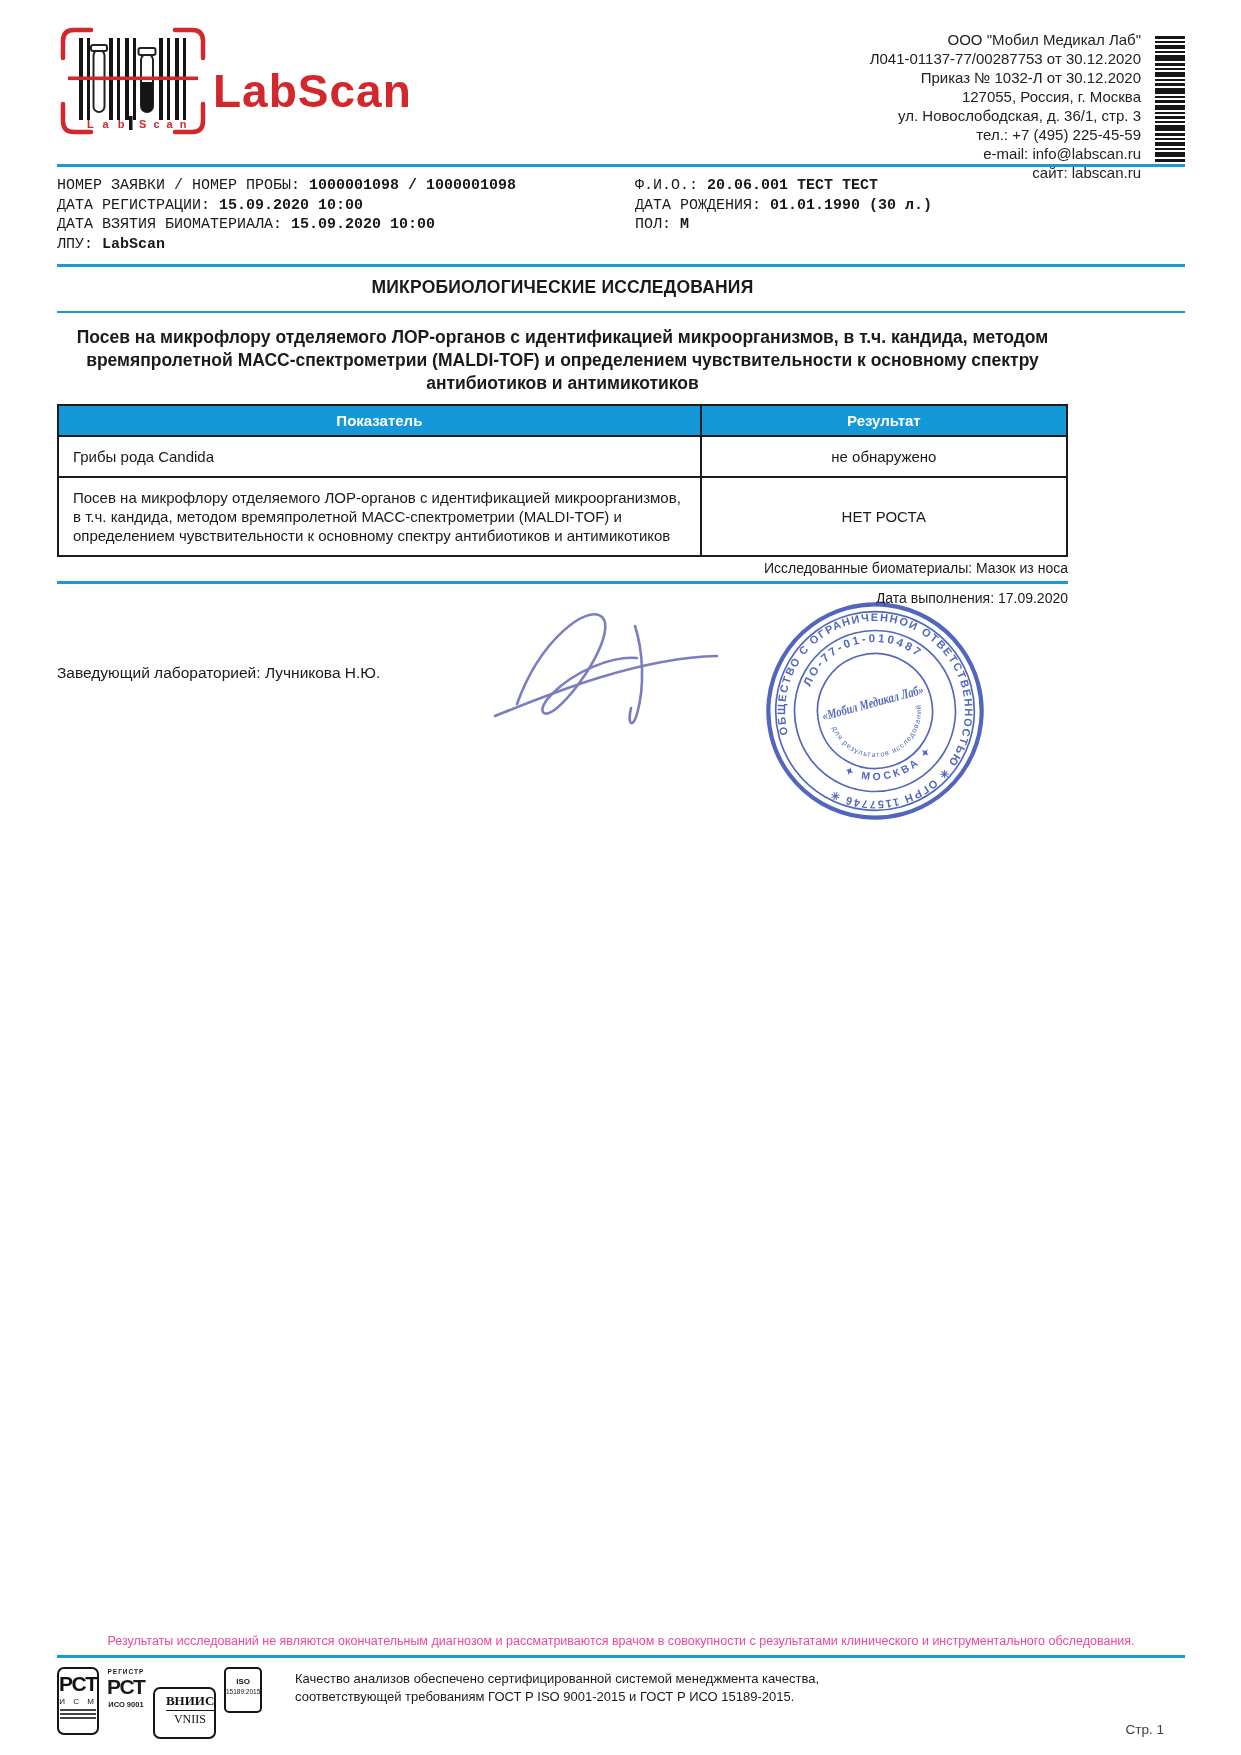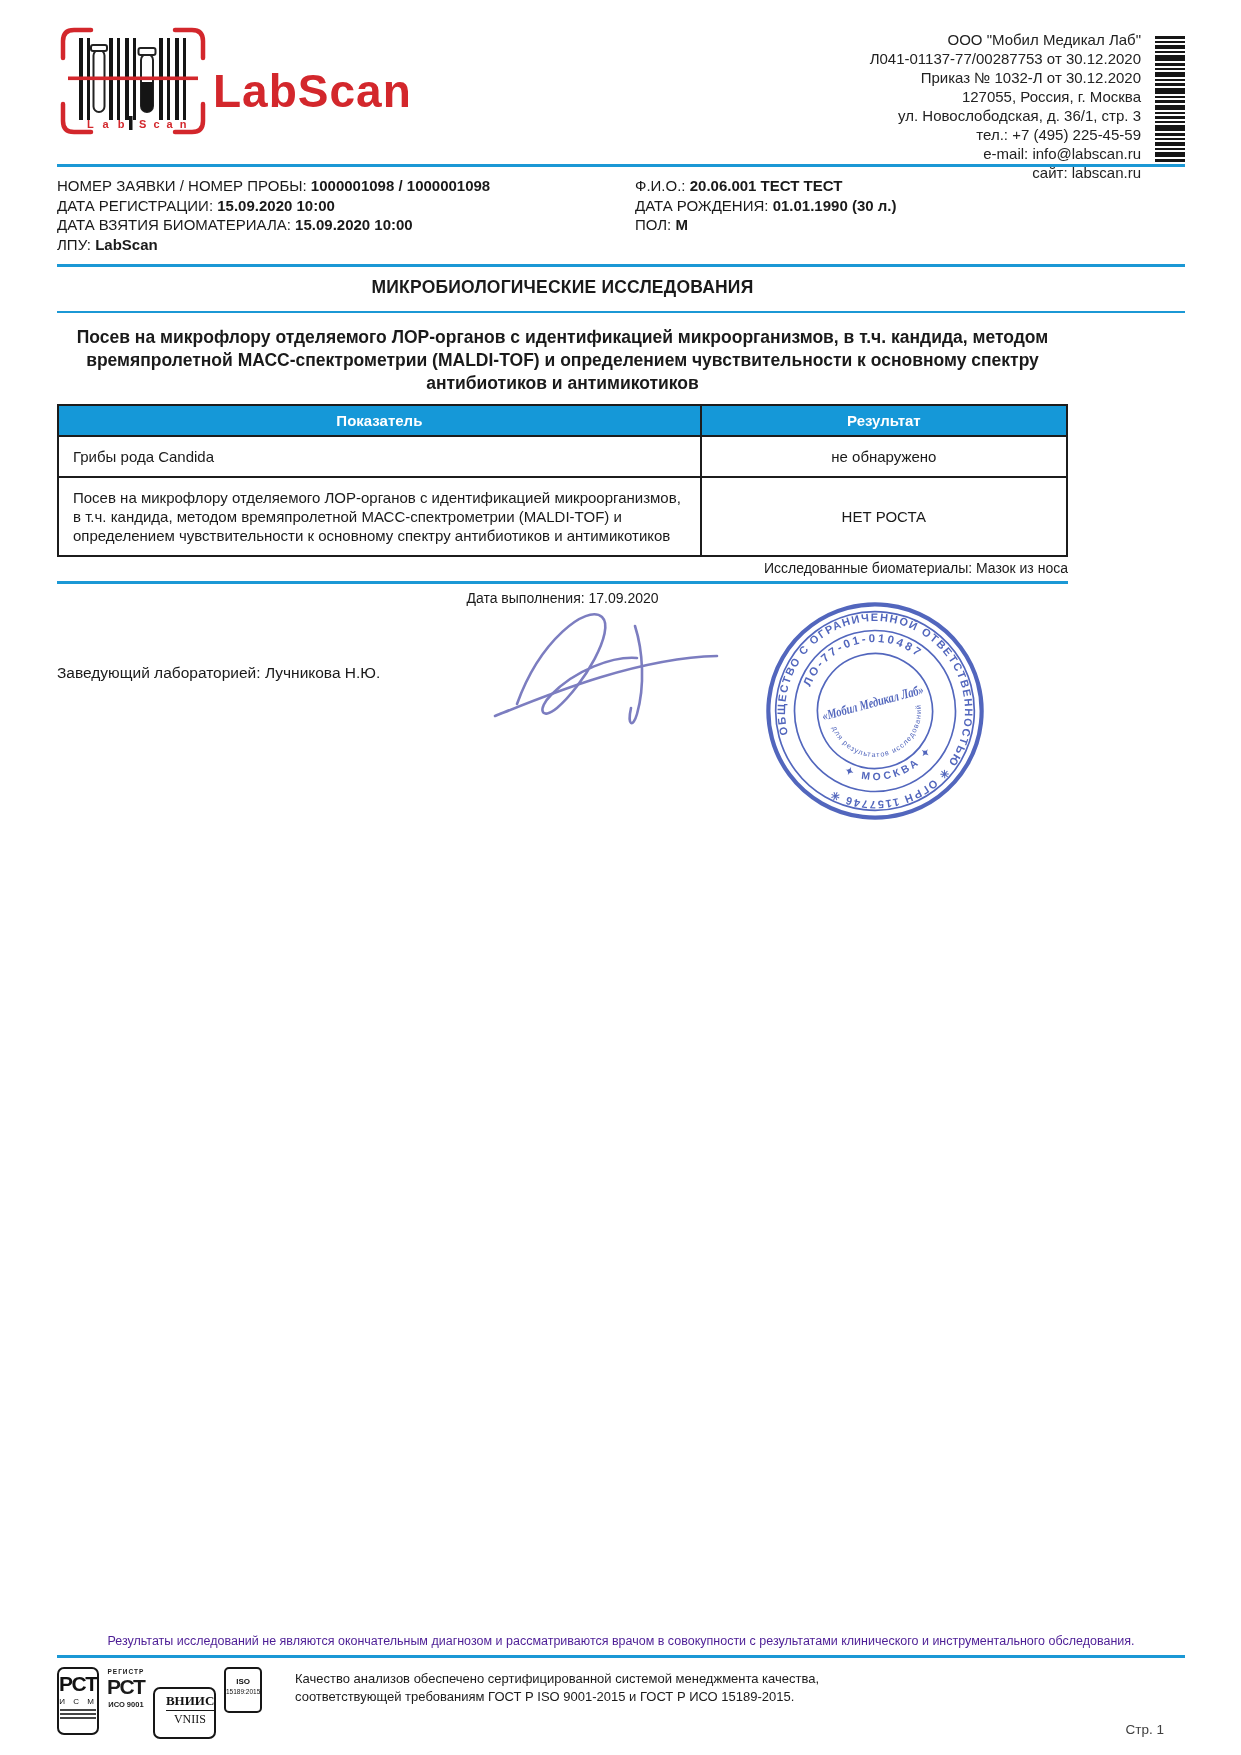--- a/index.html
+++ b/index.html
@@ -18,21 +18,21 @@
   .company { flex:1; text-align:right; font-size:15px; line-height:19px; color:#222; padding-top:6px; }
   .barcode-v { margin-left:14px; margin-top:12px; }
 
   .rule { height:3px; background:#1b98d5; }
   .rule.thin { height:2px; }
 
   
   .patient { display:flex; padding:9px 0 10px; font-size:15px; }
   .patient .col-left { width:578px; }
   .patient .col-right { flex:1; }
-  .info-line { line-height:19.5px; white-space:nowrap; }
+  .info-line { line-height:19.5px; white-space:nowrap;font-family:Liberation Mono, monospace; }
   .info-line b { font-weight:700; }
 
   .section-title { text-align:center; font-size:17.5px; font-weight:700; margin-top:10px; letter-spacing:.2px; }
   .thin-wrap { margin-top:13px; }
 
   .content-w { width:1011px; }
   .test-title { font-size:17.5px; font-weight:700; text-align:center; line-height:23px; margin:13px 0 9px; }
 
   
   table.results { width:1011px; border-collapse:collapse; border:2px solid #1c1c1c; }
@@ -40,31 +40,31 @@
     background:#1598d8; color:#fff; font-size:15px; font-weight:700;
     padding:6px 8px; border:2px solid #1c1c1c; text-align:center;
   }
   table.results td { border:2px solid #1c1c1c; font-size:15px; vertical-align:middle; }
   td.cell-indicator { padding:10px 14px; line-height:19px; }
   td.cell-result { text-align:center; padding:10px 8px; }
   .col-ind { width:63.7%; } .col-res { width:36.3%; }
 
   .note-right { width:1011px; text-align:right; font-size:14px; }
   .note-1 { margin-top:3px; margin-bottom:5px; }
-  .note-2 { margin-top:6px;text-align:center; }
+  .note-2 { margin-top:6px; }
 
   
   .sign-row { position:relative; height:320px; margin-top:22px; }
   .signatory { position:absolute; left:0; top:36px; font-size:15.5px; }
   .signature-svg { position:absolute; left:428px; top:-32px; }
   .stamp-svg { position:absolute; left:702px; top:-32px; opacity:.88; }
 
   
   .footer { position:absolute; left:57px; right:56px; top:1634px; }
-  .disclaimer { text-align:center; font-size:12.5px; color:#4c1d95; }
+  .disclaimer { text-align:center; font-size:12.5px; color:#ec4899; }
   .footer .rule { margin-top:7px; }
   .footer-body { display:flex; margin-top:9px;gap:29px; }
   .marks { display:flex; align-items:flex-start; gap:8px; width:205px; }
   .mark-box { border:2px solid #161616; border-radius:7px; background:#fff; text-align:center; color:#111; }
   .m-rst1 { width:52px; height:68px; padding-top:3px; }
   .m-rst1 .big, .m-rst2 .big { font-size:21px; font-weight:800; letter-spacing:-1px; line-height:24px; }
   .m-rst1 .sub { font-size:8px; letter-spacing:3px; margin-top:1px; }
   .m-rst1 .lines { margin:3px auto 0; width:36px; }
   .m-rst1 .lines div { height:2px; background:#444; margin-top:2px; }
   .m-rst2 { width:46px; text-align:center; padding-top:1px; }

